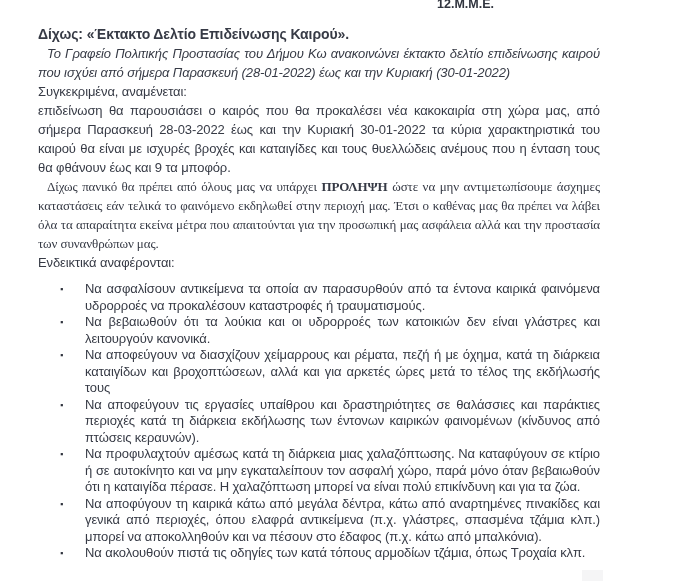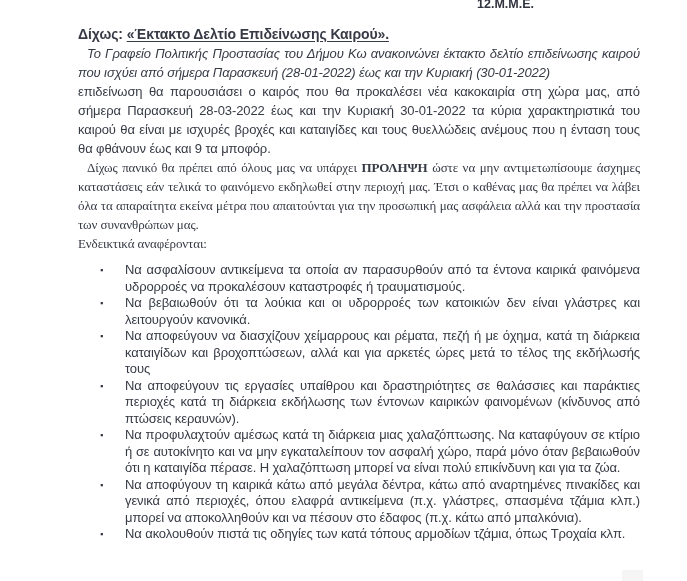--- a/index.html
+++ b/index.html
@@ -7,21 +7,20 @@
     width: 687px; height: 581px;
     background: #ffffff;
     font-family: "Liberation Sans", sans-serif;
   }
   .page {
     position: relative;
     width: 603px; height: 581px;
     background: #ffffff;
     overflow: hidden;
     color: #363a45;
-    margin-left: 40px;
   }
   .header-frag {
     position: absolute;
     left: 437px; top: -3px;
     font-size: 12.5px;
     font-weight: bold;
     color: #31353f;
   }
   .content {
     position: absolute;
@@ -31,34 +30,33 @@
     letter-spacing: -0.1px;
     line-height: 19px;
   }
   .subject {
     margin: 25px 0 0 0;
     font-size: 14px;
     font-weight: bold;
     line-height: 19px;
   }
   .subject .u {
-    text-decoration: underline;
     text-underline-offset: 2px;
     text-align: center;
   }
   p.para {
     margin: 0;
     text-align: justify;
   }
   .indent { text-indent: 9px; }
   .p-intro   { margin-top: 8px; font-style: italic; }
   .label-line { margin: 10px 0 0 0; text-align: left; }
   .p-forecast { margin-top: 10px; }
   .p-prevent  { margin-top: 7px; font-family: Liberation Serif, serif; }
-  .label-indicative { margin-top: 5px; font-family: Liberation Serif, serif; }
+  .label-indicative { margin-top: 5px; }
   .bold-inline { font-weight: bold; }
   ul.bullets {
     list-style: none;
     margin: 9px 0 0 22px;
     padding: 0;
   }
   ul.bullets li {
     display: flex;
     align-items: flex-start;
     line-height: 16.5px;
@@ -90,20 +88,21 @@
 
   <div class="content">
 
     <div class="subject">
       <span>Δίχως:</span>
       <span class="u">«Έκτακτο Δελτίο Επιδείνωσης Καιρού».</span>
     </div>
 
     <p class="para indent p-intro">Το Γραφείο Πολιτικής Προστασίας του Δήμου Κω ανακοινώνει έκτακτο δελτίο επιδείνωσης καιρού που ισχύει από σήμερα Παρασκευή (28-01-2022) έως και την Κυριακή (30-01-2022)</p>
 
+    <p class="para label-line">Συγκεκριμένα, αναμένεται:</p>
 
     <p class="para p-forecast">επιδείνωση θα παρουσιάσει ο καιρός που θα προκαλέσει νέα κακοκαιρία στη χώρα μας, από σήμερα Παρασκευή 28-03-2022 έως και την Κυριακή 30-01-2022 τα κύρια χαρακτηριστικά του καιρού θα είναι με ισχυρές βροχές και καταιγίδες και τους θυελλώδεις ανέμους που η ένταση τους θα φθάνουν έως και 9 τα μποφόρ.</p>
 
     <p class="para indent p-prevent">
       <span>Δίχως πανικό θα πρέπει από όλους μας να υπάρχει</span>
       <span class="bold-inline">ΠΡΟΛΗΨΗ</span>
       <span>ώστε να μην αντιμετωπίσουμε άσχημες καταστάσεις εάν τελικά το φαινόμενο εκδηλωθεί στην περιοχή μας. Έτσι ο καθένας μας θα πρέπει να λάβει όλα τα απαραίτητα εκείνα μέτρα που απαιτούνται για την προσωπική μας ασφάλεια αλλά και την προστασία των συνανθρώπων μας.</span>
     </p>
 
     <p class="para label-line label-indicative">Ενδεικτικά αναφέρονται:</p>

